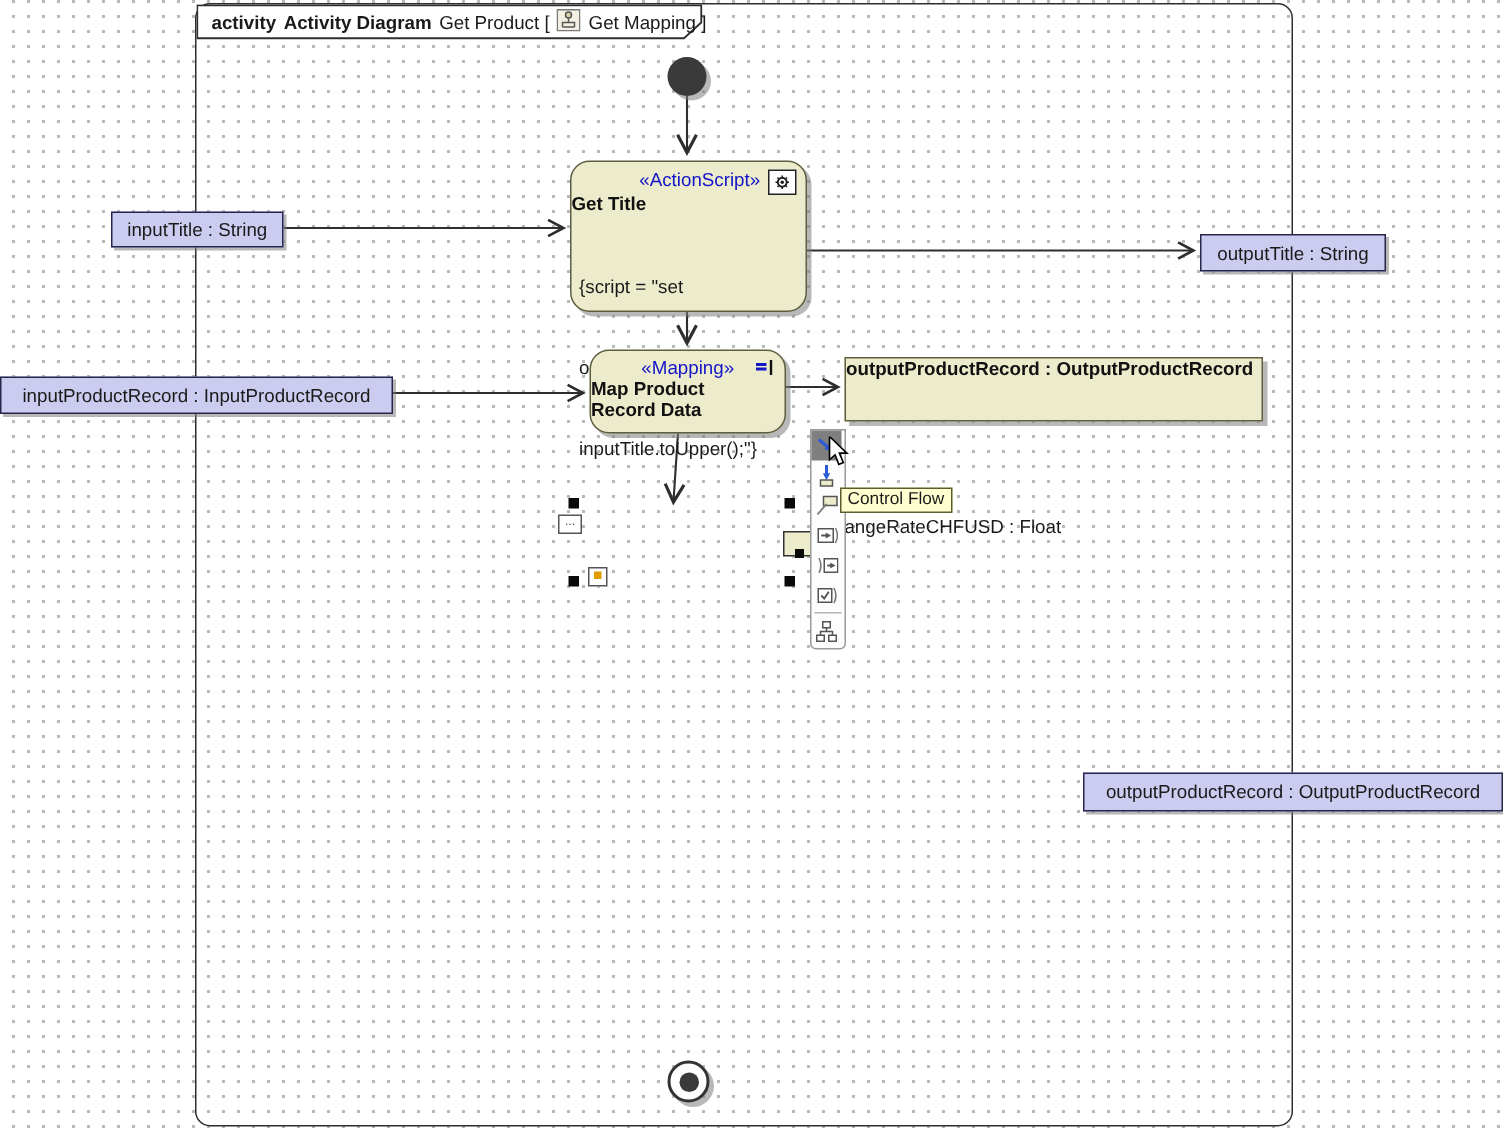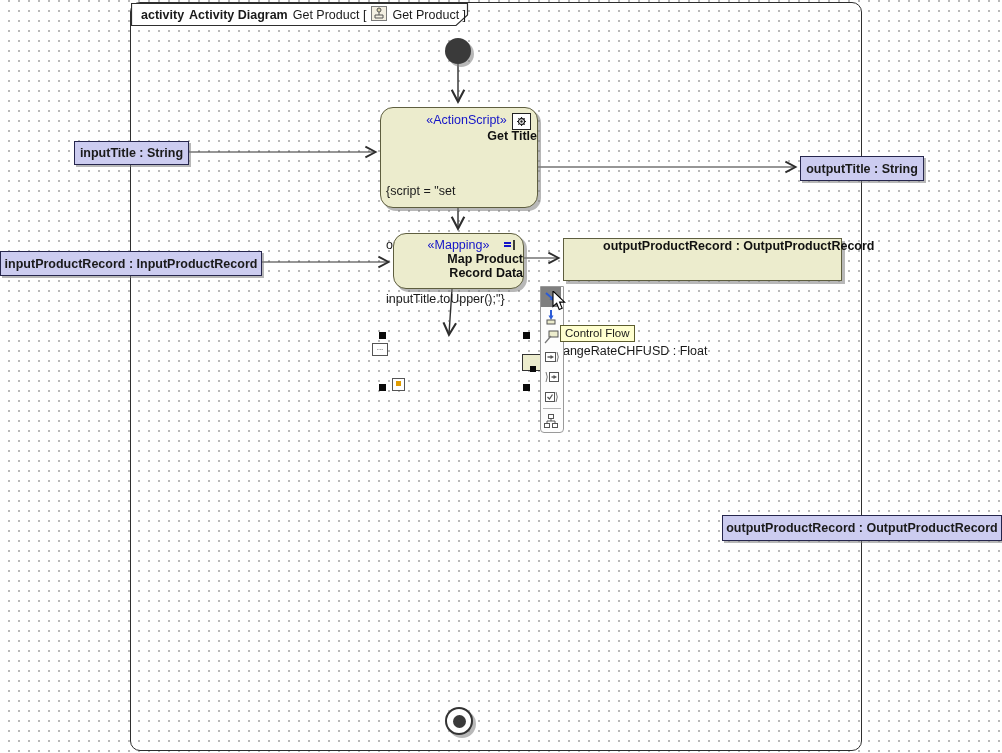--- a/index.html
+++ b/index.html
@@ -12,23 +12,23 @@
        border:1.4px solid #2e2e2e;border-radius:10px;}
   .frame-header{position:absolute;left:131px;top:3px;width:338px;height:24px;z-index:3;}
   .frame-header .txt{position:absolute;left:10px;top:3px;white-space:nowrap;
        display:flex;align-items:center;gap:5px;font-size:12.5px;}
   .b{font-weight:bold;}
   svg.overlay{position:absolute;left:0;top:0;z-index:2;}
   .node{position:absolute;z-index:4;}
   .shadow{box-shadow:3px 3px 0 rgba(125,125,125,0.55);}
   .action{background:#ECECCD;border:1.2px solid #5E5E3F;border-radius:13px;}
   .stereo{color:#1414C8;text-align:center;white-space:nowrap;}
-  .nm{font-weight:bold;text-align:right;white-space:nowrap;color:#111;margin-left:39px;}
+  .nm{font-weight:bold;text-align:left;white-space:nowrap;color:#111;}
   .param{background:#CCCCF0;border:1.2px solid #26264D;display:flex;align-items:center;
-       justify-content:center;font-weight:bold;white-space:nowrap;
+       justify-content:center;font-weight:normal;white-space:nowrap;
        box-shadow:2px 2px 0 rgba(125,125,125,0.55);text-align:center;}
   .script{font-weight:normal;text-align:left;line-height:18px;padding-left:5px;white-space:pre;}
   .gearbox{position:absolute;right:6px;top:5px;width:17px;height:15px;background:#fff;
        border:1.1px solid #222;display:flex;align-items:center;justify-content:center;}
   .mapbox{position:absolute;right:6px;top:4px;width:15px;height:14px;display:flex;
        align-items:center;justify-content:center;}
   .green{background:#CCFFCC;border:1.3px solid #2E662E;border-radius:10px;}
   .green .inner{position:absolute;left:2px;top:2px;right:2px;bottom:2px;
        border:1px dashed #9ab89a;border-radius:8px;}
   .handle{position:absolute;width:7px;height:7px;background:#0a0a0a;z-index:7;}
@@ -62,21 +62,21 @@
       <span class="b">activity</span>
       <span class="b">Activity Diagram</span>
       <span>Get Product [</span>
       <span>
         <svg width="16" height="15">
             <rect x="0.5" y="0.5" width="15" height="14" fill="#f3efe2" stroke="#7a7a7a"></rect>
             <circle cx="8" cy="4" r="2" fill="#d8cfa8" stroke="#555"></circle>
             <path d="M8,6 V9 M4,12 H12 M4,12 V9 H12 V12" fill="none" stroke="#555" stroke-width="1"></path>
           </svg>
       </span>
-      <span>Get Product ]</span>
+      <span>Get Mapping ]</span>
     </div>
   </div>
 
   <svg class="overlay" width="1002" height="753">
     <defs>
       <marker id="arr" viewBox="-10 -6 12 12" refX="-0.5" refY="0" markerWidth="12" markerHeight="12" orient="auto">
         <path d="M-8.5,-4.5 L0,0 L-8.5,4.5" fill="none" stroke="#2e2e2e" stroke-width="1.5"></path>
       </marker>
     </defs>
     <path d="M458,64 V101" fill="none" stroke="#2e2e2e" stroke-width="1.4" marker-end="url(#arr)"></path>

